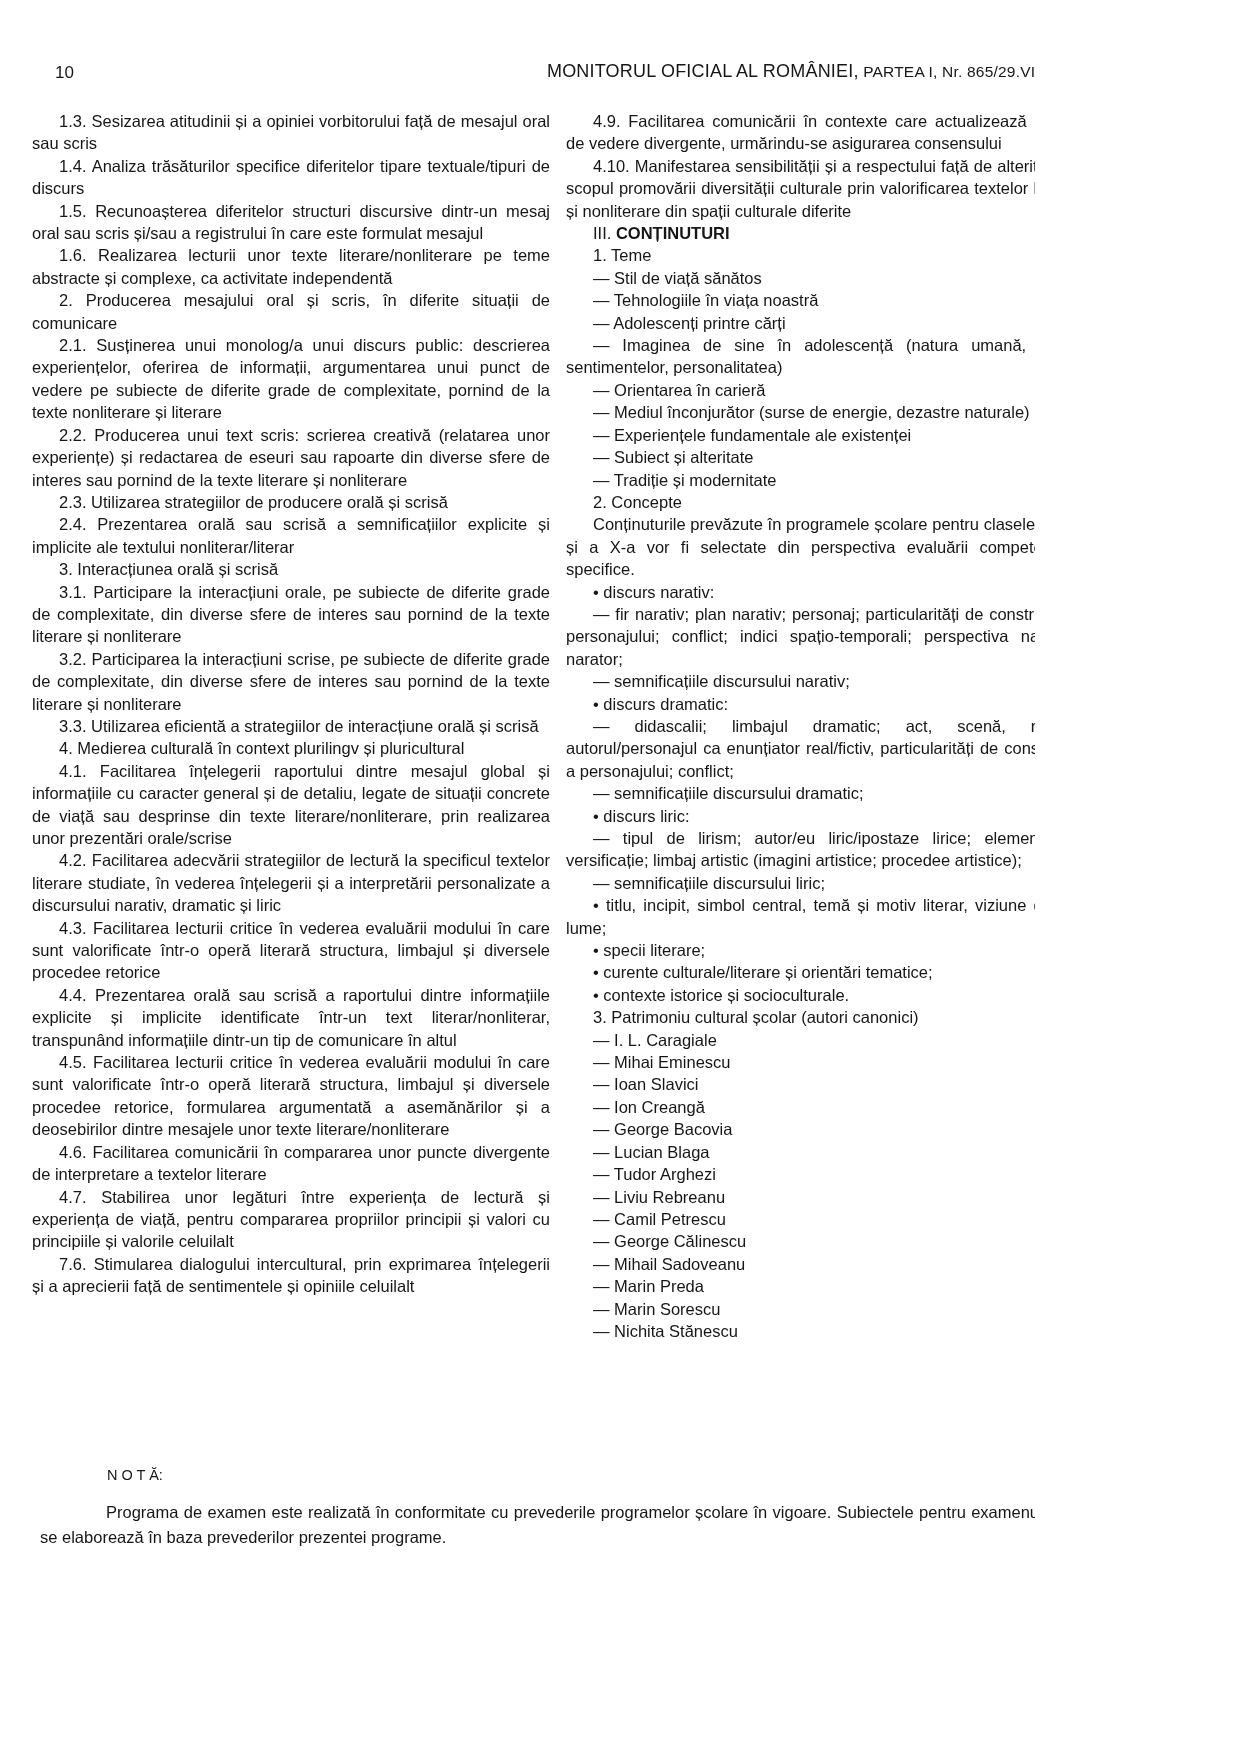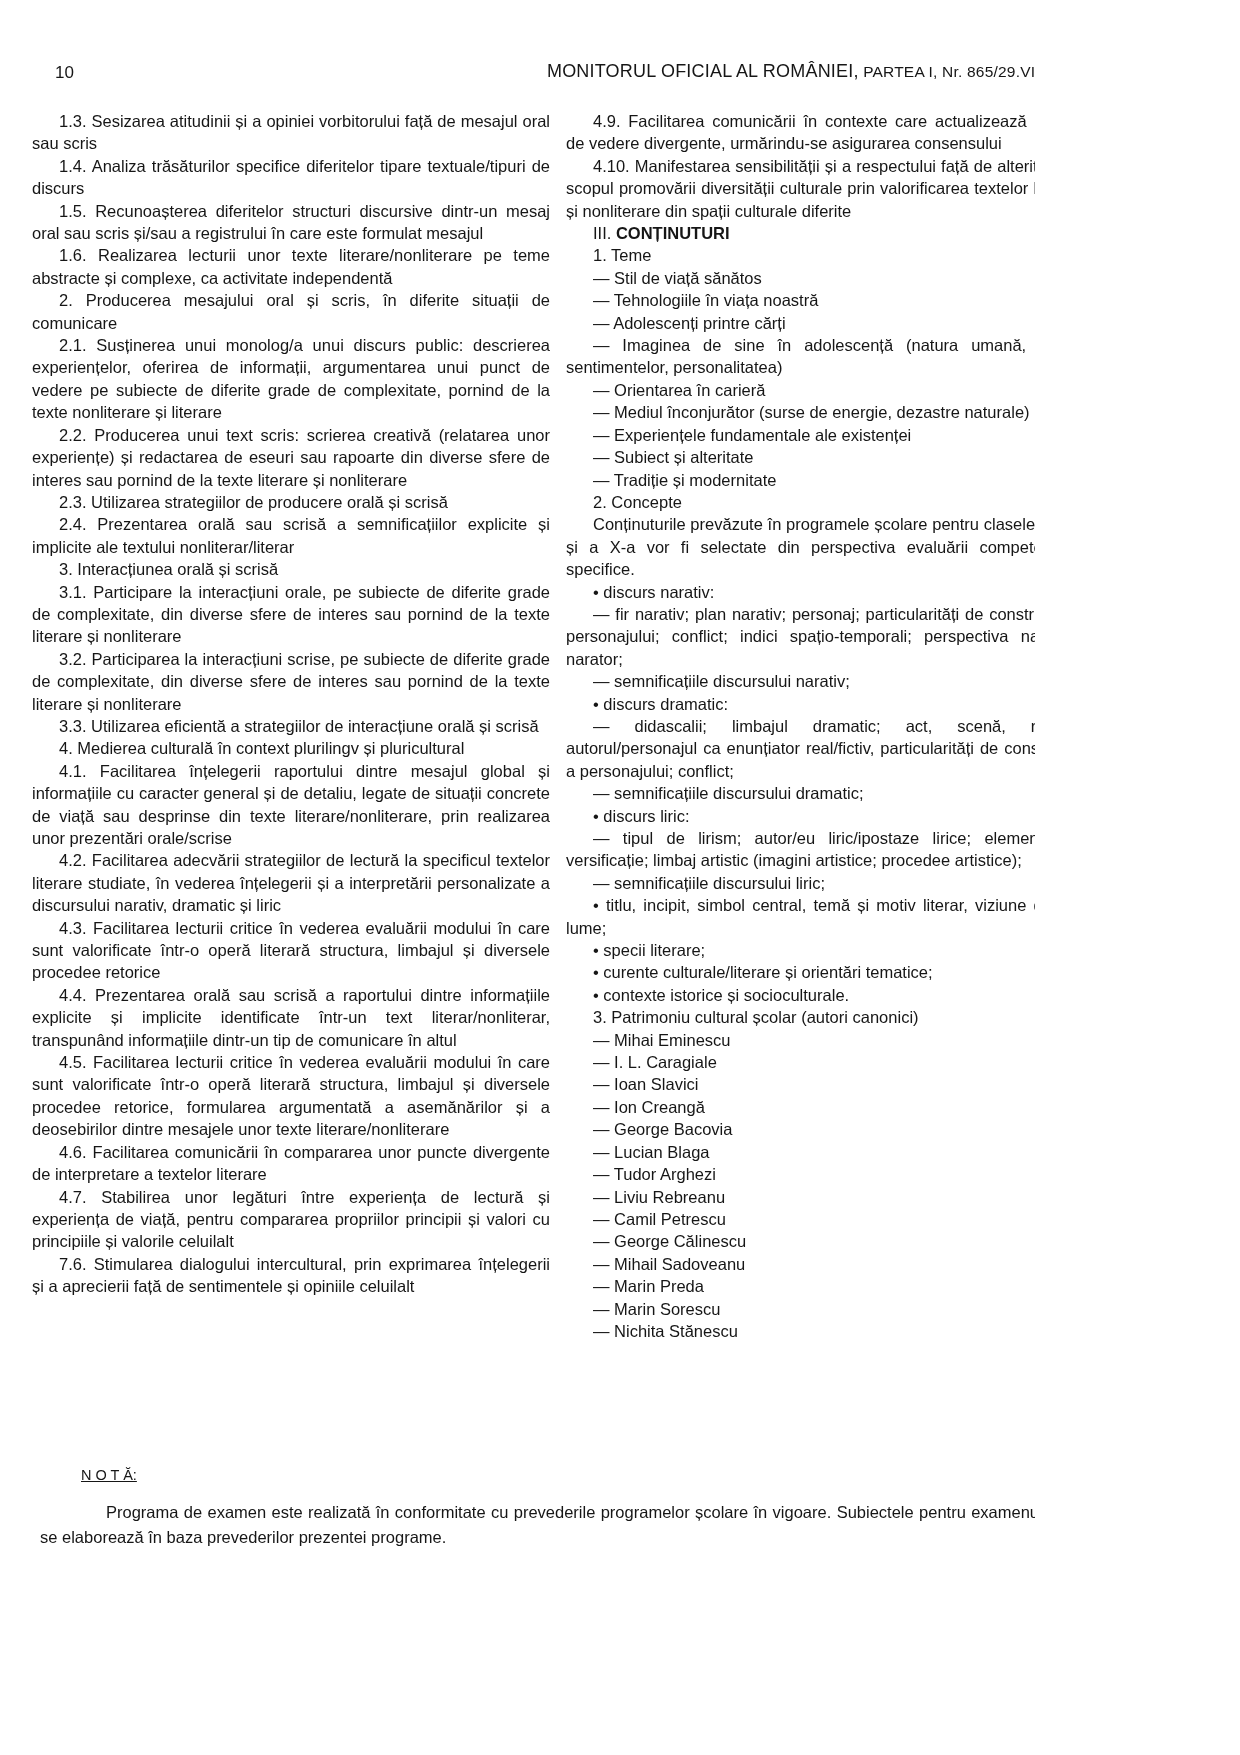--- a/index.html
+++ b/index.html
@@ -49,23 +49,22 @@
   .para strong { font-weight: bold; margin-top: 48px; }
   .footer {
     position: absolute;
     left: 28px;
     top: 1463px;
     width: 1184px;
     font-size: 16.5px;
     line-height: 25px;
   }
   .note-label {
-    margin: 0 0 0 53px;
+    margin: 0 0 0 79px;
     font-size: 14.5px;
-    text-decoration: underline;
   }
   .note-text {
     margin: 12px;
     text-indent: 66px;
     text-align: justify;
   }
 </style>
 </head>
 <body>
 
@@ -125,22 +124,22 @@
       <p class="para">— didascalii; limbajul dramatic; act, scenă, replică, autorul/personajul ca enunțiator real/fictiv, particularități de construcție a personajului; conflict;</p>
       <p class="para">— semnificațiile discursului dramatic;</p>
       <p class="para">• discurs liric:</p>
       <p class="para">— tipul de lirism; autor/eu liric/ipostaze lirice; elemente de versificație; limbaj artistic (imagini artistice; procedee artistice);</p>
       <p class="para">— semnificațiile discursului liric;</p>
       <p class="para">• titlu, incipit, simbol central, temă și motiv literar, viziune despre lume;</p>
       <p class="para">• specii literare;</p>
       <p class="para">• curente culturale/literare și orientări tematice;</p>
       <p class="para">• contexte istorice și socioculturale.</p>
       <p class="para">3. Patrimoniu cultural școlar (autori canonici)</p>
+      <p class="para">— I. L. Caragiale</p>
       <p class="para">— Mihai Eminescu</p>
-      <p class="para">— I. L. Caragiale</p>
       <p class="para">— Ioan Slavici</p>
       <p class="para">— Ion Creangă</p>
       <p class="para">— George Bacovia</p>
       <p class="para">— Lucian Blaga</p>
       <p class="para">— Tudor Arghezi</p>
       <p class="para">— Liviu Rebreanu</p>
       <p class="para">— Camil Petrescu</p>
       <p class="para">— George Călinescu</p>
       <p class="para">— Mihail Sadoveanu</p>
       <p class="para">— Marin Preda</p>

